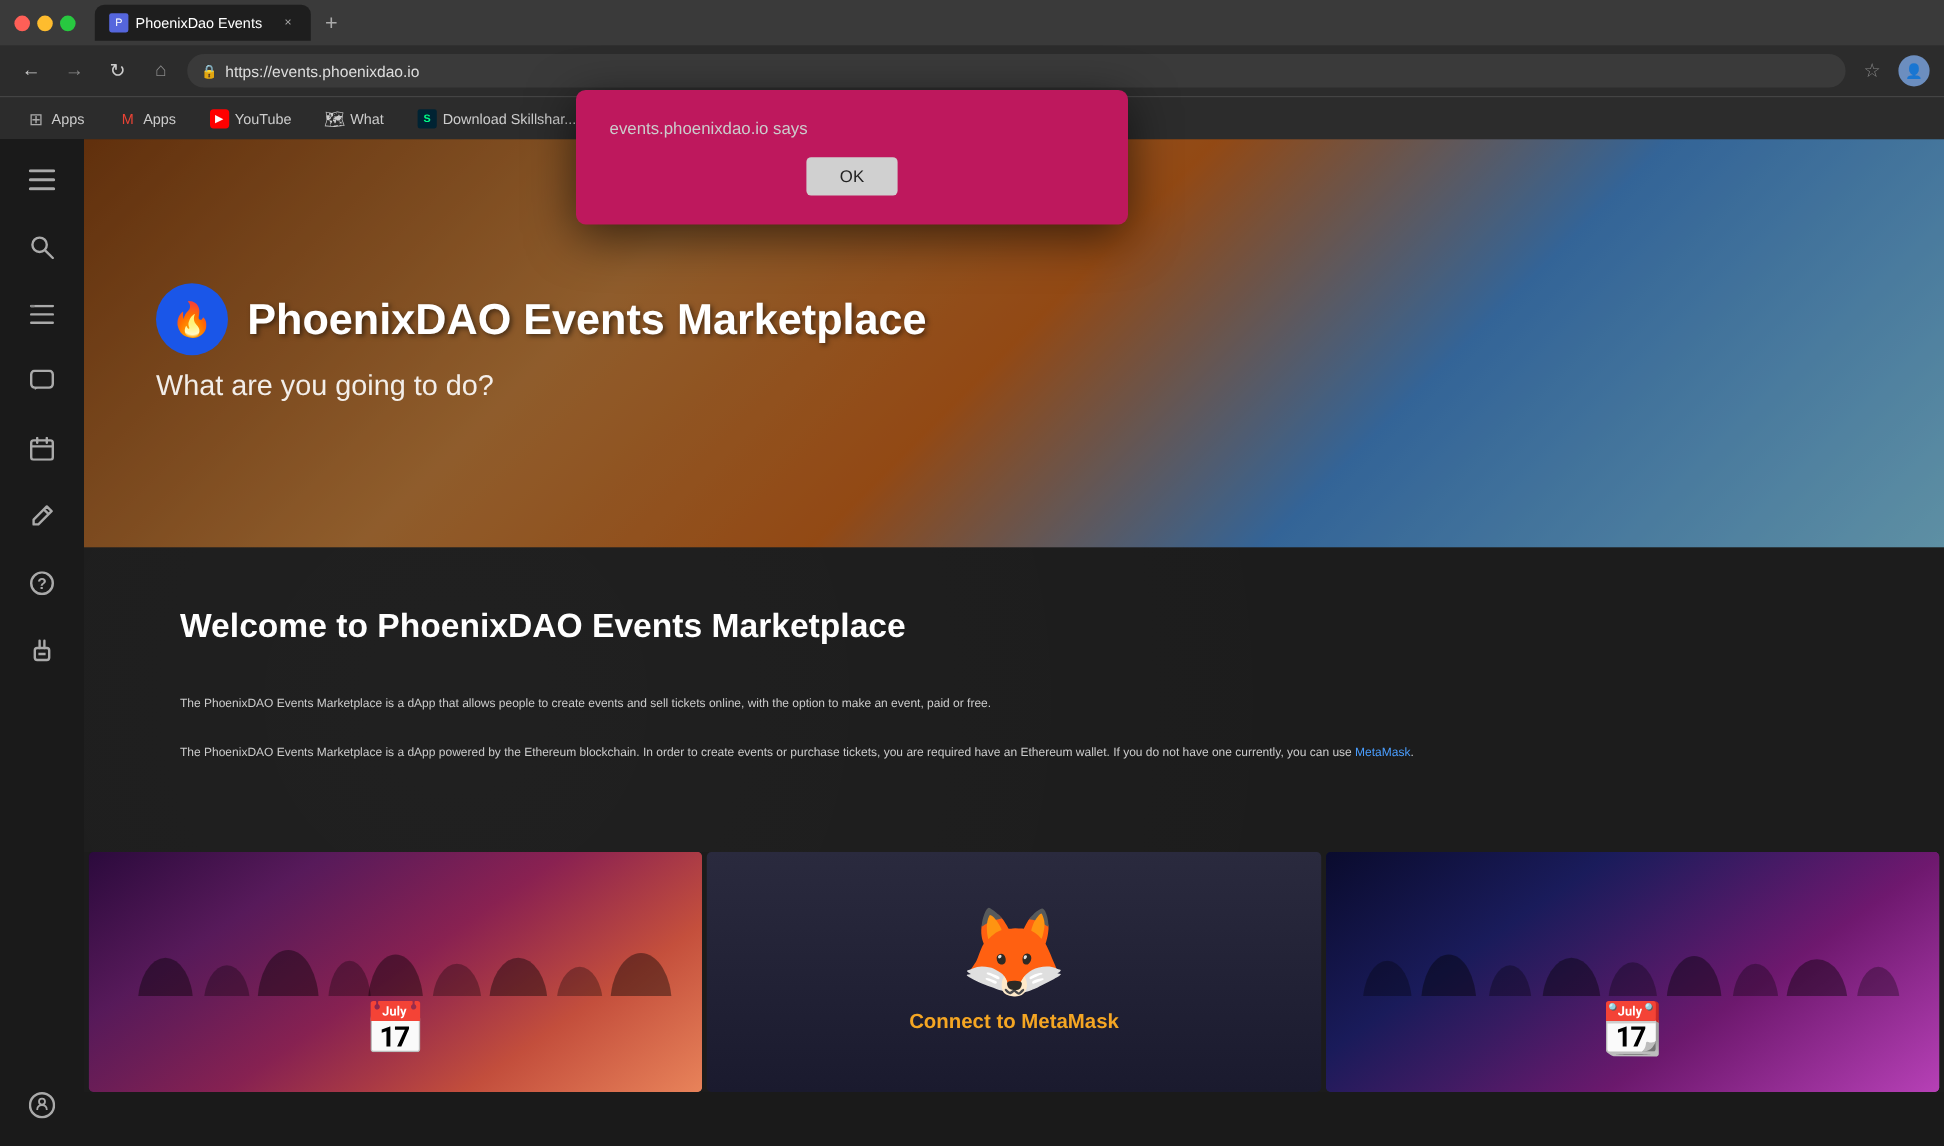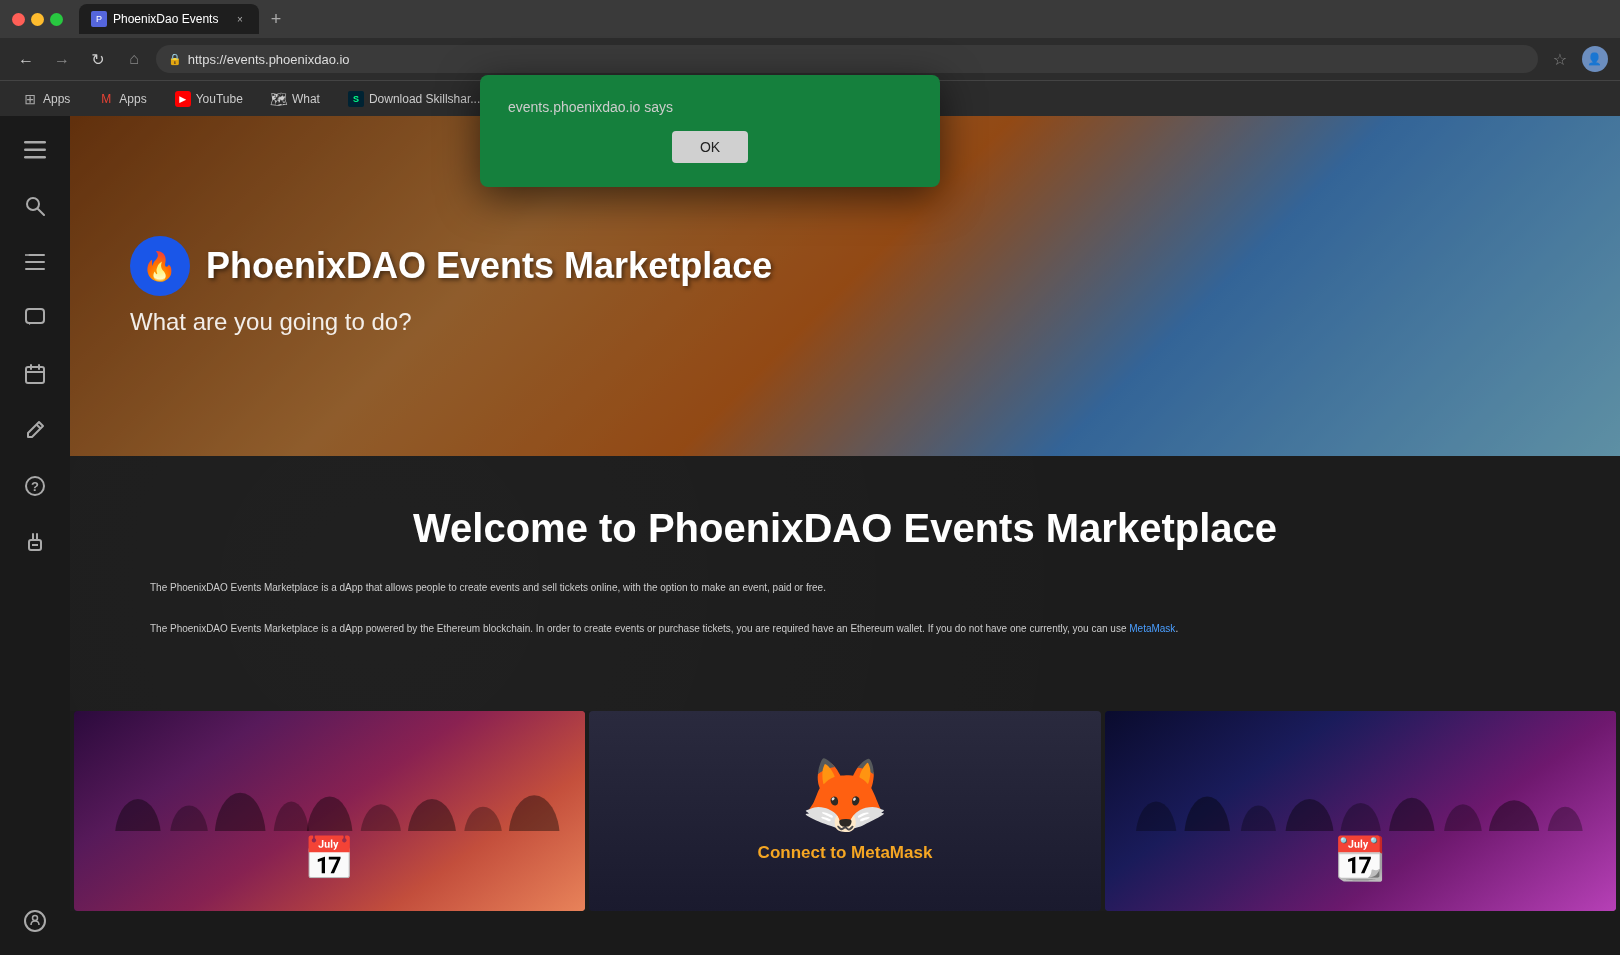--- a/index.html
+++ b/index.html
@@ -242,25 +242,25 @@
     }
 
     
     .welcome-section {
       background: #1c1c1c;
       background-image: radial-gradient(circle at 20% 50%, rgba(255,255,255,0.02) 0%, transparent 60%);
       padding: 50px 80px;
       color: #ddd;
     }
     .welcome-title {
-      font-size: 40px;
+      font-size: 28px;
       font-weight: 700;
       color: white;
-      text-align: center;
-      margin-bottom: 28px;
+      text-align: left;
+      margin-bottom: 40px;
     }
     .welcome-para {
       font-size: 10px;
       line-height: 1.7;
       color: #ccc;
       margin-bottom: 24px;
     }
     .metamask-link {
       color: #4a9eff;
       text-decoration: none;
@@ -298,21 +298,21 @@
     .alert-overlay {
       position: fixed;
       top: 0; left: 0; right: 0; bottom: 0;
       z-index: 1000;
     }
     .alert-dialog {
       position: absolute;
       top: 75px;
       left: 480px;
       width: 460px;
-      background: #15803d;
+      background: #be185d;
       border-radius: 8px;
       box-shadow: 0 10px 40px rgba(0,0,0,0.6);
       padding: 24px 28px;
     }
     .alert-title {
       font-size: 14px;
       color: #ccc;
       margin-bottom: 16px;
     }
     .alert-message {

